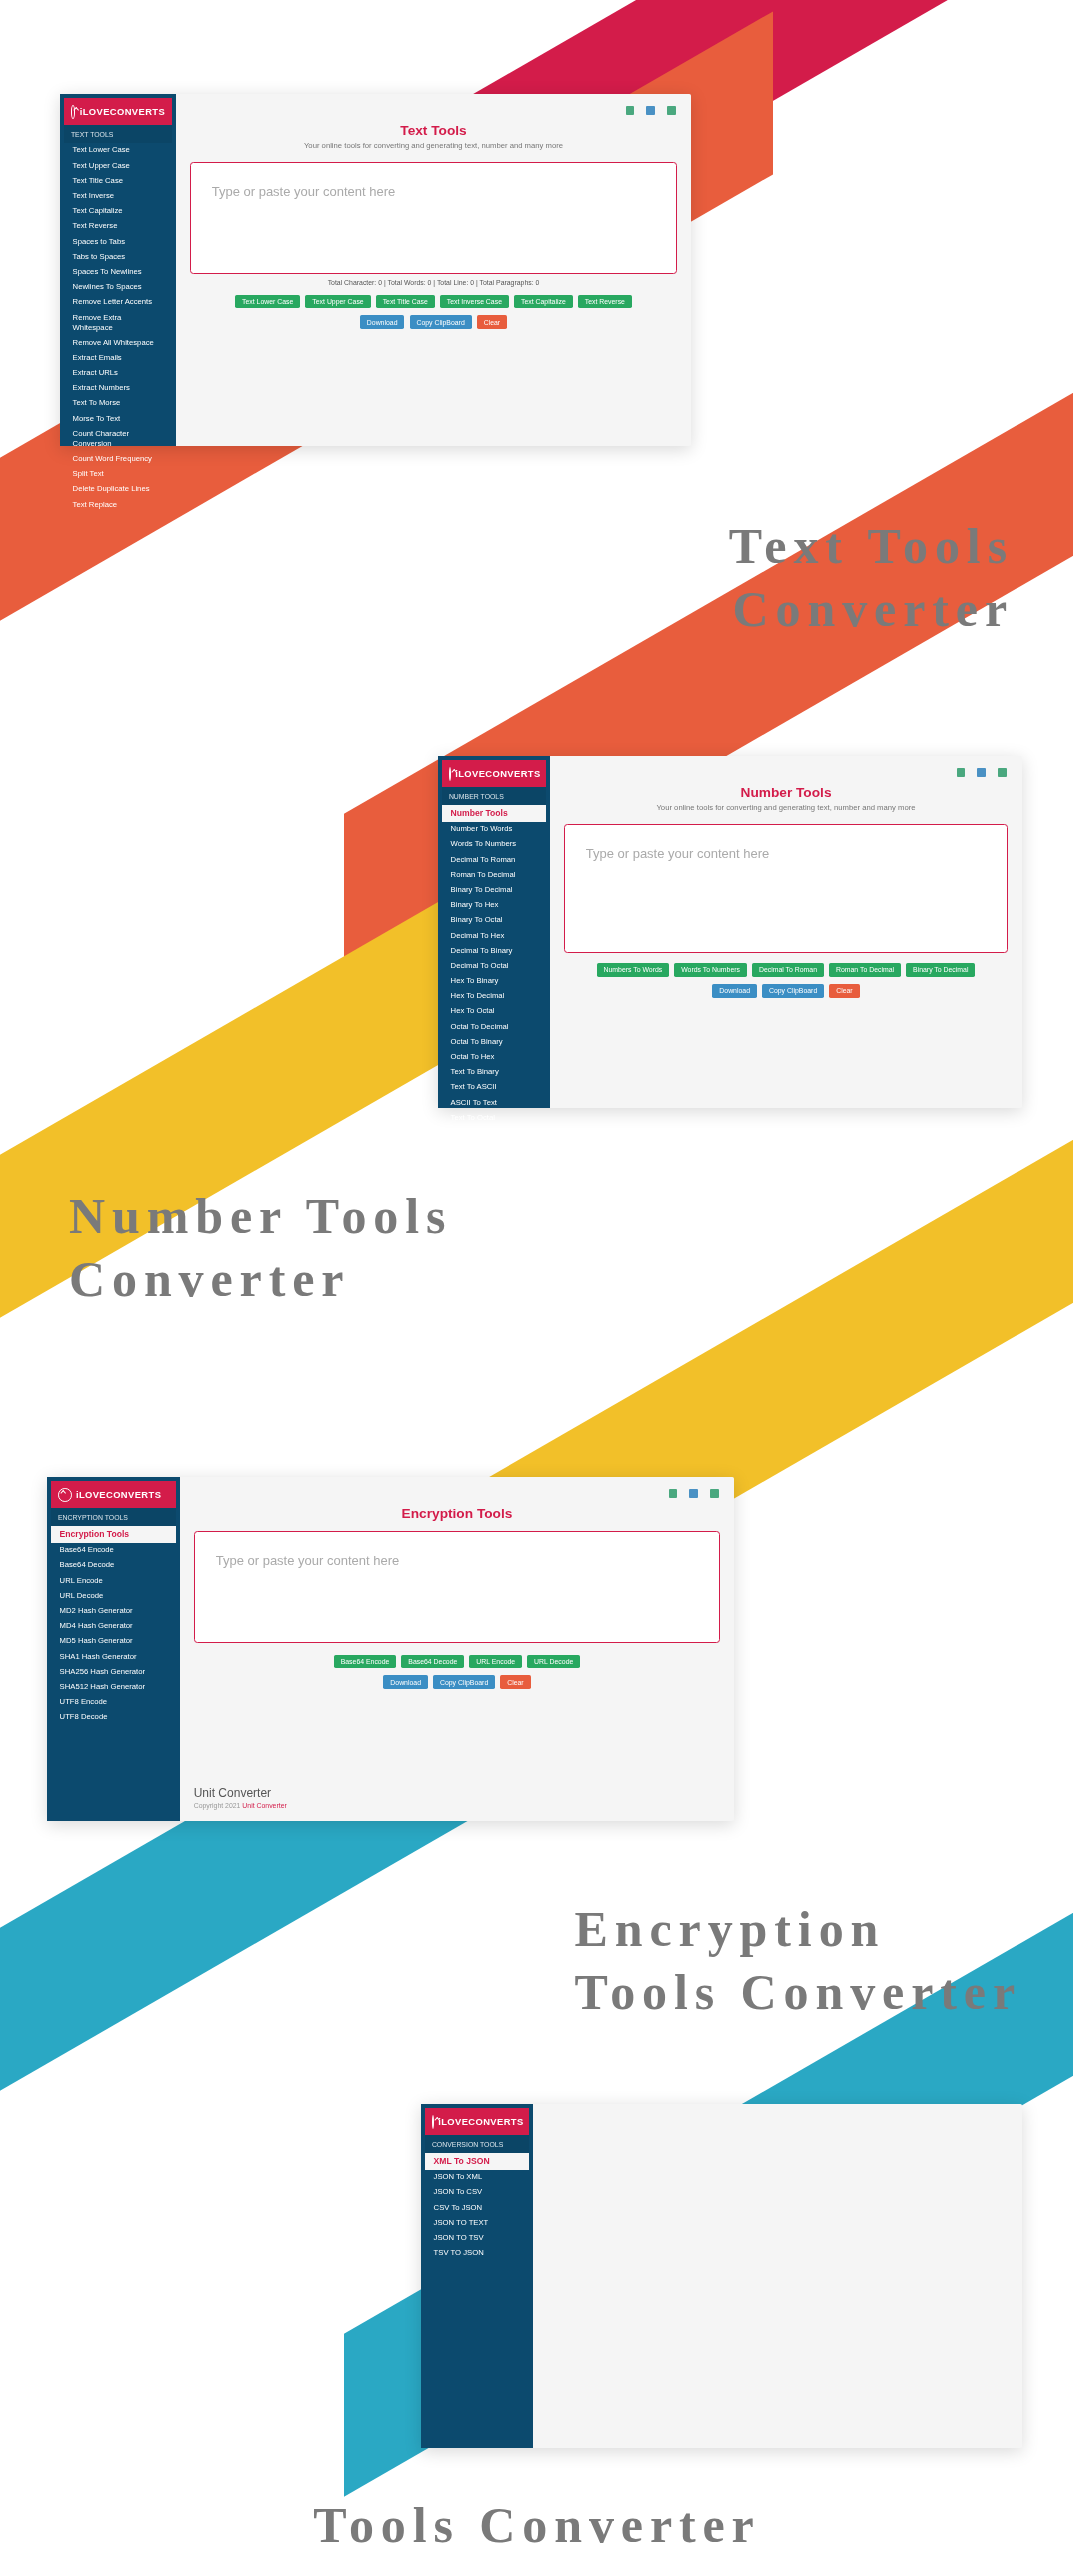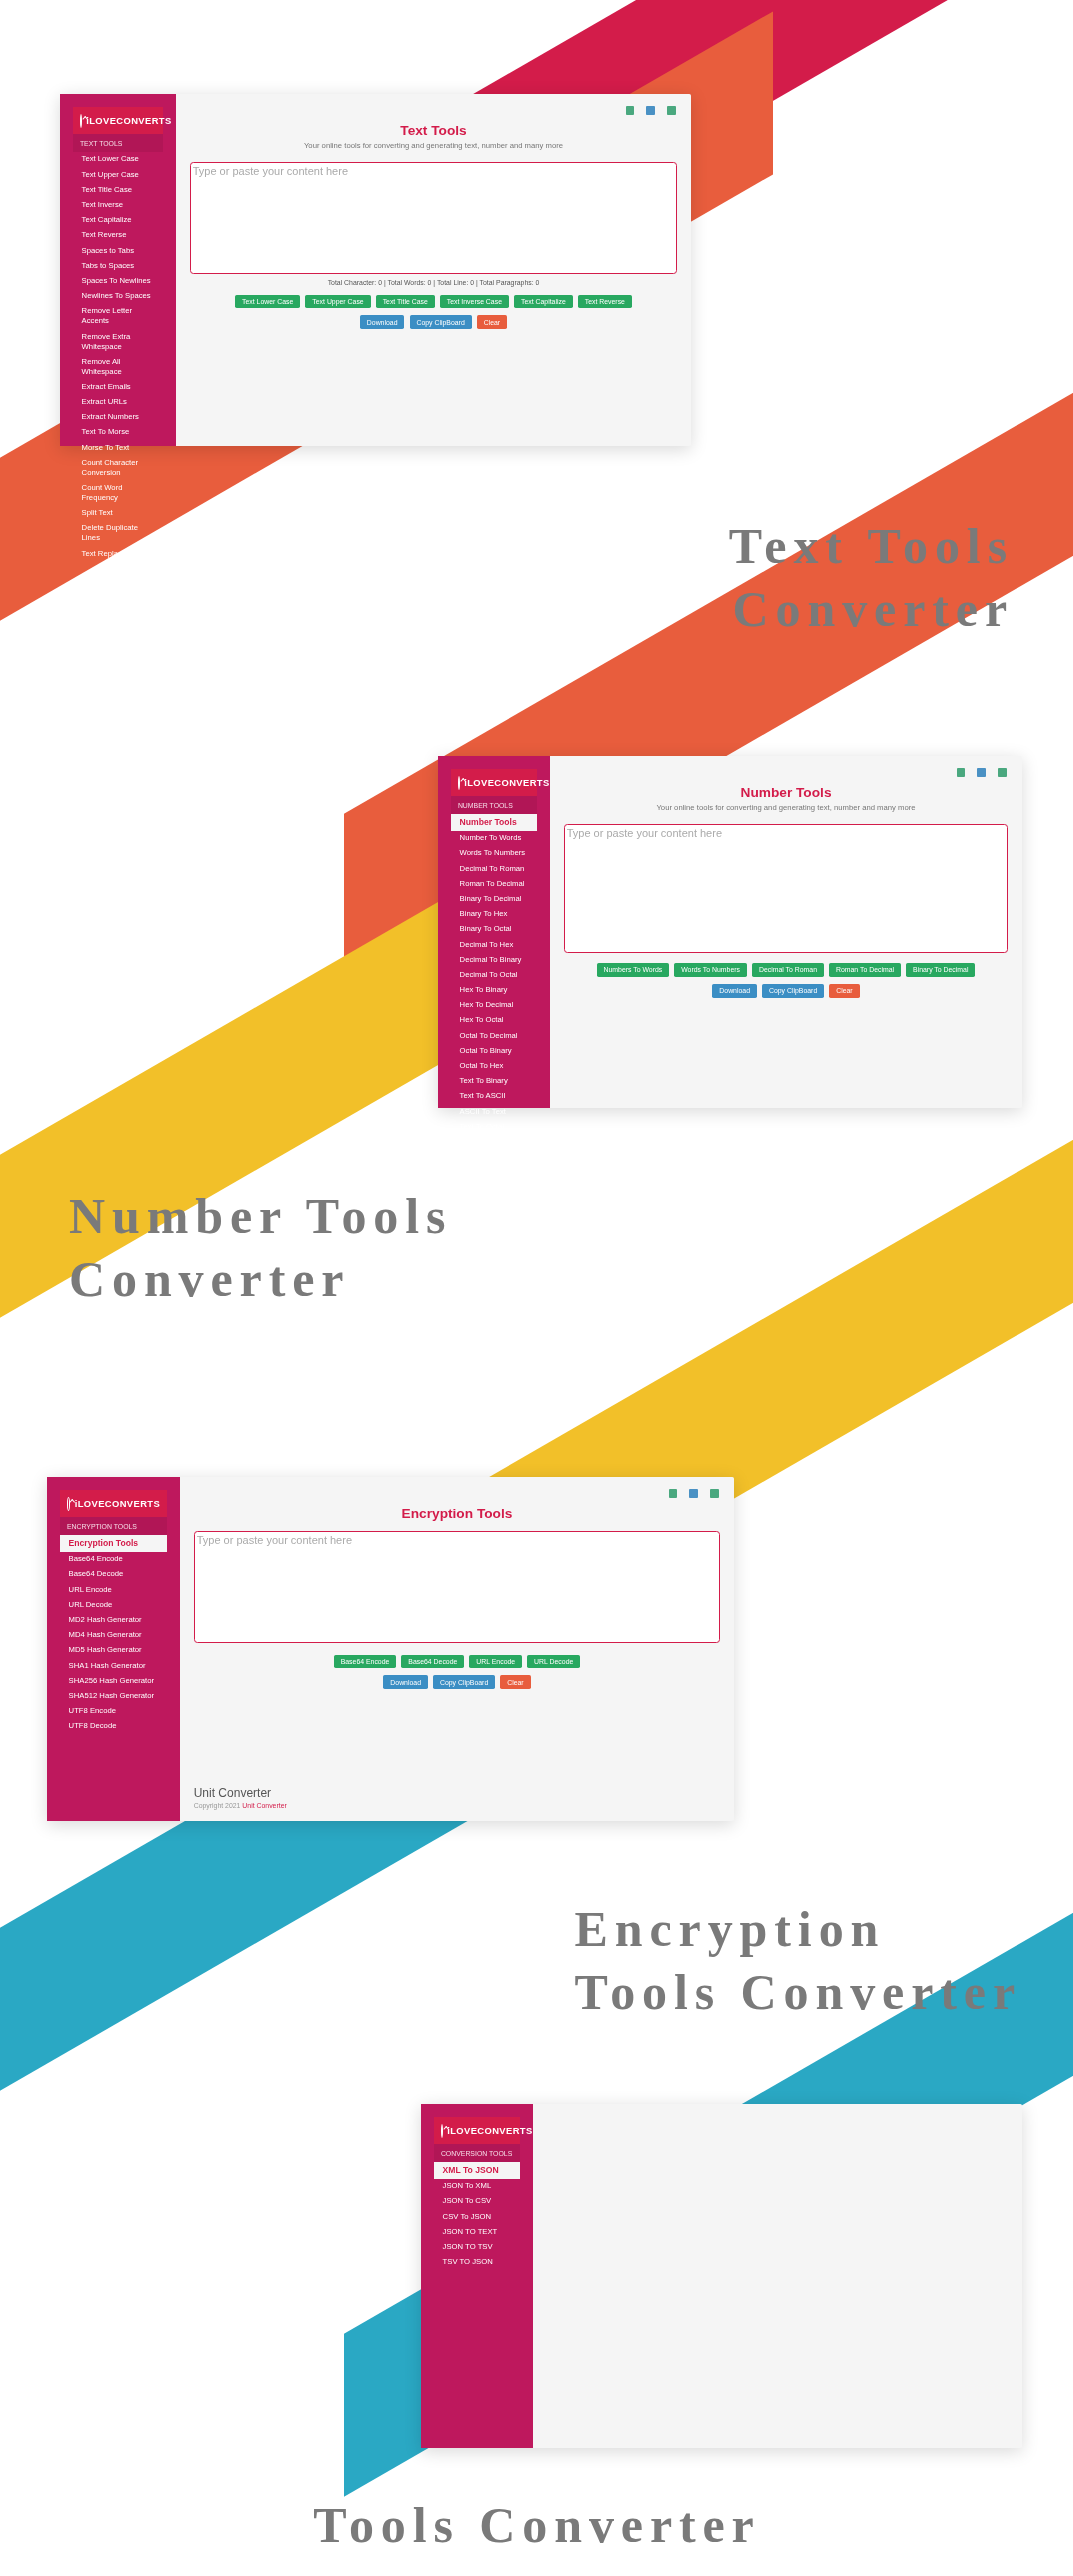--- a/index.html
+++ b/index.html
@@ -15,40 +15,40 @@
 .headline{position:absolute;font-family:Georgia,serif;font-weight:bold;color:#7a7a7a;letter-spacing:6.9px;line-height:1.25;font-size:50px}
 .h1{top:515px;right:60px;text-align:right}
 .h2{top:1185px;left:69px;text-align:left}
 .h3{top:1898px;right:52px;text-align:left}
 .h4{top:2431px;left:34px;right:34px;text-align:center}
 .card{position:absolute;background:#f5f5f5;box-shadow:0 3.4px 17px rgba(0,0,0,.15);border-radius:1.7px;display:flex}
 .c1{top:94px;left:60px;width:631px;height:352px}
 .c2{top:756px;left:438px;width:584px;height:352px}
 .c3{top:1477px;left:47px;width:687px;height:344px}
 .c4{top:2104px;left:421px;width:601px;height:344px}
-.sidebar{background:#be185d;color:#fff;font-size:8.6px;padding:13px}
+.sidebar{background:#0c4a6e;color:#fff;font-size:8.6px;padding:4px}
 .sb1{width:116px}
 .sb2{width:112px}
 .sb3{width:133px}
 .sb4{width:112px}
 .logo{display:flex;align-items:center;gap:4.3px;padding:6.9px;background:#d31c4a}
 .logo-ico{width:13.7px;height:13.7px;border:1.7px solid #fff;border-radius:50%;position:relative}
 .logo-ico::before{content:"";position:absolute;top:1.7px;left:1.7px;width:3.4px;height:3.4px;border-top:1.7px solid #fff;border-left:1.7px solid #fff;transform:rotate(45deg)}
 .logo-t{font-weight:bold;font-size:9.4px;letter-spacing:0.4px}
 .sb-cat{padding:5.2px 6.9px;font-size:6.9px;opacity:.85;background:rgba(0,0,0,.08)}
 .sb-item{padding:2.6px 8.6px;font-size:7.7px;line-height:1.3;cursor:pointer}
 .sb-active{background:#f5f5f5;color:#d31c4a;font-weight:bold;padding:3.4px 8.6px}
 .main{flex:1;padding:8.6px 13.7px;display:flex;flex-direction:column}
 .topbar{display:flex;justify-content:flex-end;gap:12px;padding:3.4px 1.7px 8.6px}
 .soc{width:8.6px;height:8.6px;background:#4aa87f;border-radius:0.9px}
 .soc.tw{background:#4a91c4}
 .soc.ma{background:#4aa87f}
 .title{text-align:center;color:#d31c4a;font-weight:bold;font-size:13.7px;margin-bottom:2.6px}
 .sub{text-align:center;color:#777;font-size:7.7px;margin-bottom:12px}
-.tarea{border:0.9px solid #d31c4a;border-radius:3.4px;background:#fff;padding:2px;color:#aaa;font-size:11px;flex:0 0 auto;height:112px}
+.tarea{border:0.9px solid #d31c4a;border-radius:3.4px;background:#fff;padding:21px;color:#aaa;font-size:13px;flex:0 0 auto;height:112px}
 .stats{text-align:center;color:#555;font-size:6.9px;margin:5.2px 0 8.6px}
 .btnrow{display:flex;justify-content:center;gap:5.2px;flex-wrap:wrap;margin-bottom:6.9px}
 .btn{color:#fff;font-size:6.9px;padding:3.4px 6.9px;border-radius:1.7px;cursor:pointer}
 .bg-g{background:#28a860}
 .bg-b{background:#3b8ec4}
 .bg-o{background:#e85d3d}
 .footer{margin-top:auto;padding:10.3px 0 3.4px}
 .ft-t{color:#555;font-size:12px}
 .ft-s{color:#999;font-size:6.9px;margin-top:1.7px}
 .ft-l{color:#d31c4a}

